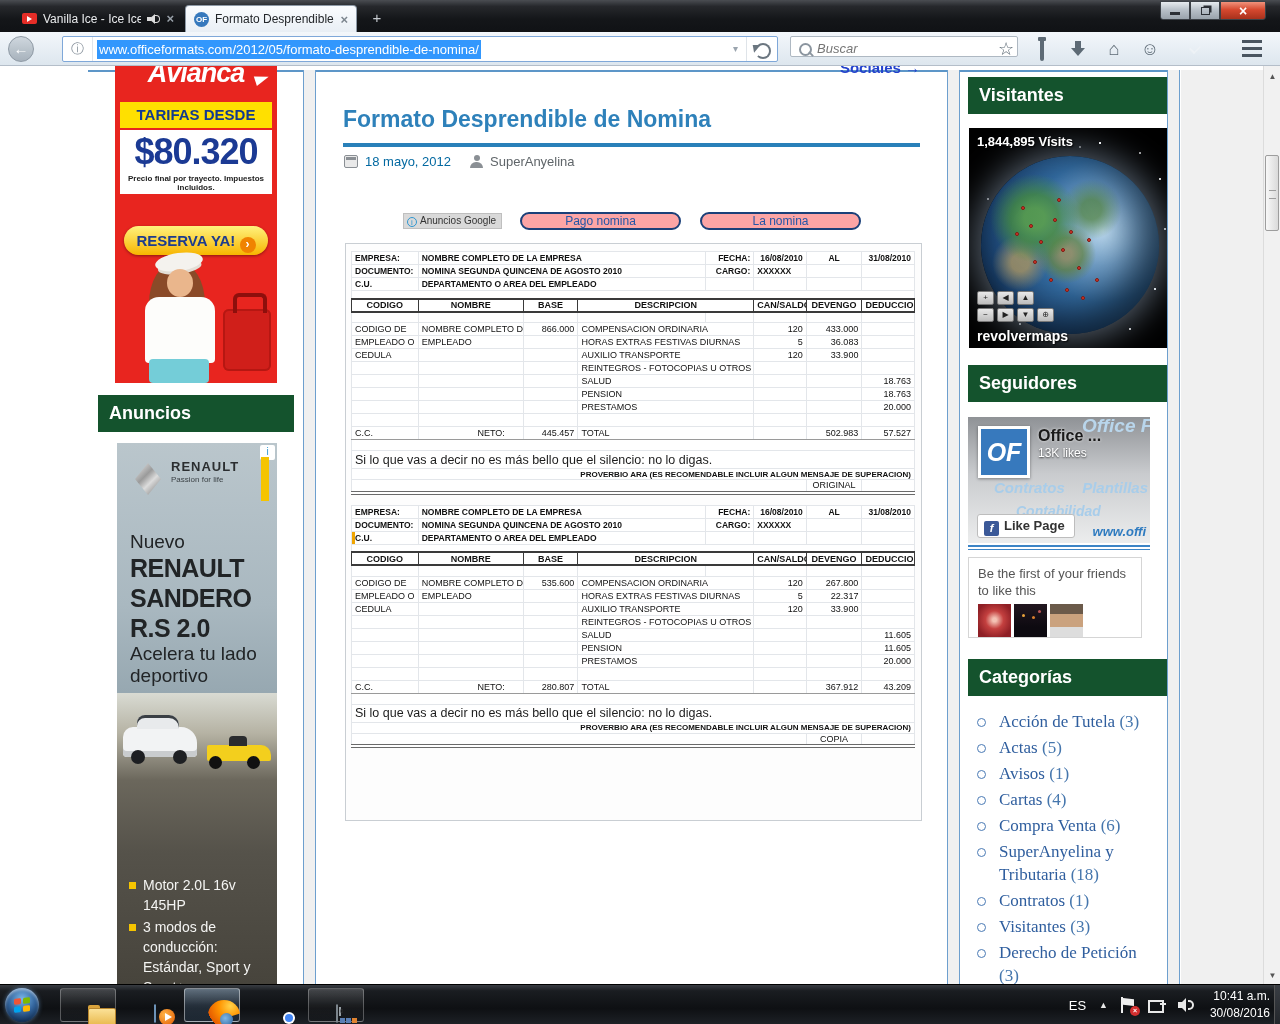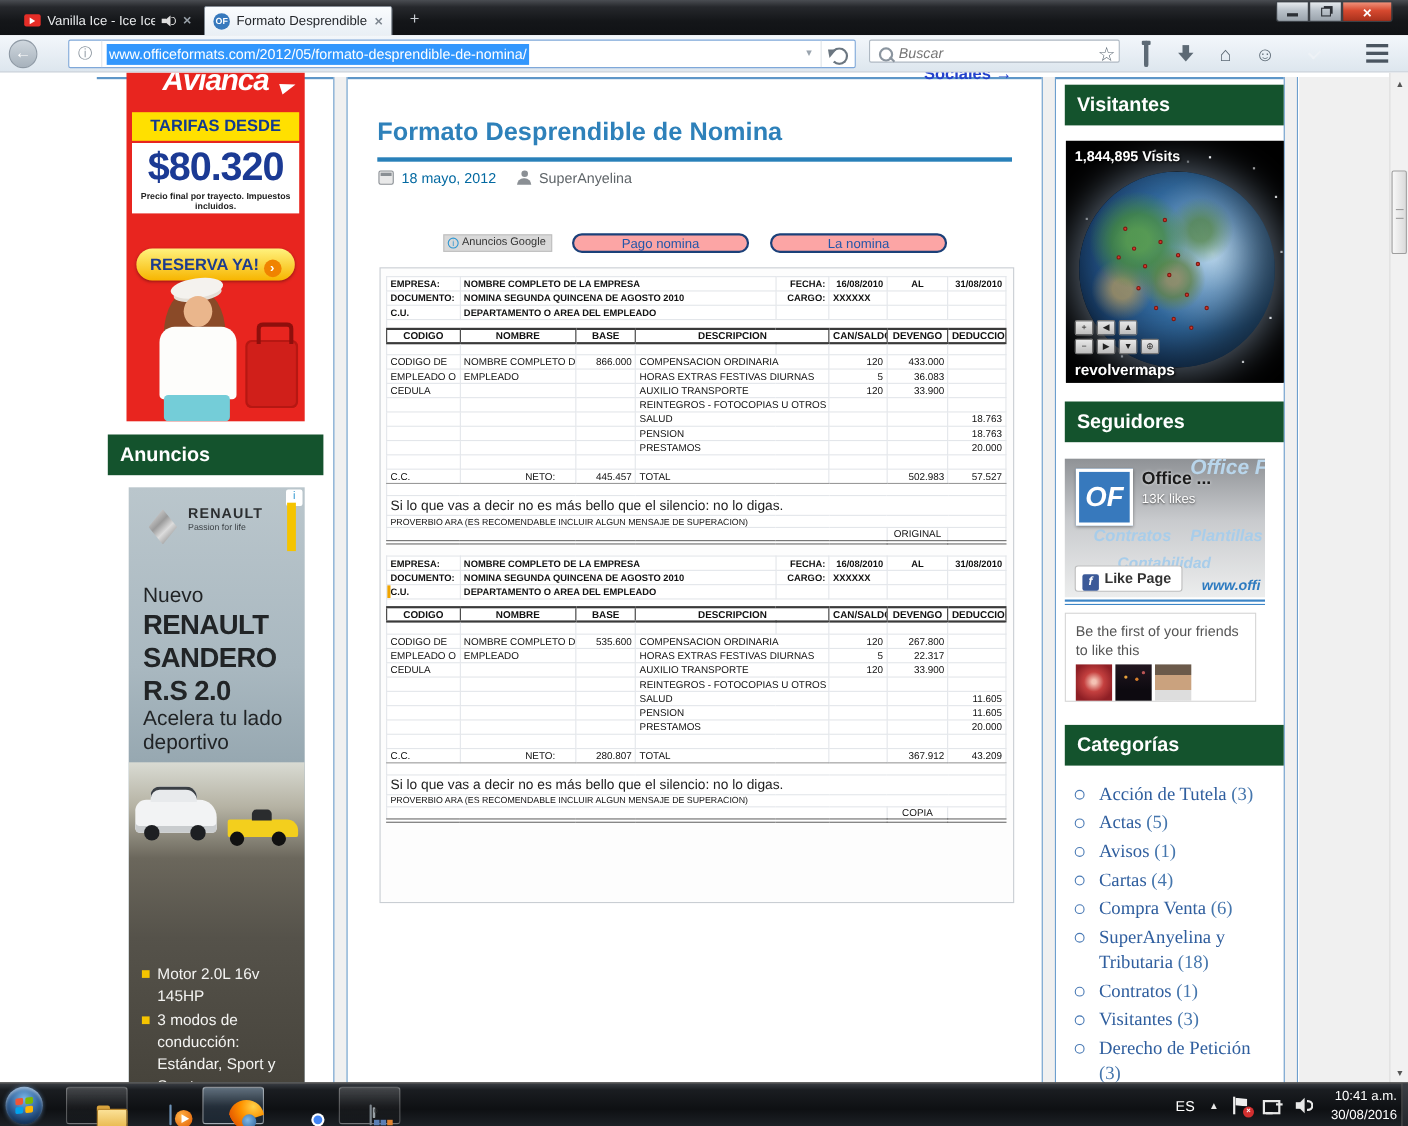--- a/index.html
+++ b/index.html
@@ -197,21 +197,21 @@
   .payslip tr.sp td{height:8px;}
   .payslip tr.sp2 td,.payslip tr.sp3 td{height:11px;}
   .payslip tr.cols td{font-weight:bold;font-size:9px;text-align:center;
     border-top:2px solid #3a3a3a;border-bottom:2px solid #3a3a3a;border-left:1px solid #3a3a3a;
     border-right:1px solid #3a3a3a;}
   .payslip td.r{text-align:right;}
   .payslip td.c{text-align:center;}
   .payslip td.nr{text-align:right;padding-right:18px;}
   .payslip tr.tot td{border-top:1px solid #9a9a9a;border-bottom:1px solid #9a9a9a;}
   .payslip tr.msg td{font-size:12.5px;height:18px;color:#1c1c1c;}
-  .payslip tr.note td{font-size:8px;font-weight:normal;height:11px;}
+  .payslip tr.note td{font-size:8px;font-weight:bold;height:11px;text-align:right;}
   .payslip tr.copy td{font-size:9px;height:13px;}
   .payslip.copia tr.cu td:first-child{box-shadow:inset 3px 0 0 #f0a500;}
 
   
   #right{position:absolute;left:961px;top:0;width:206px;height:918px;}
   #vis-hdr{position:absolute;left:7px;top:11px;width:199px;}
   #globe{position:absolute;left:8px;top:62px;width:198px;height:220px;background:#000;overflow:hidden;}
   .stars{position:absolute;inset:0;background:#000;}
   .stars::after{content:"";position:absolute;left:10px;top:10px;width:2px;height:2px;background:#fff;
     box-shadow:30px 6px 0 #ccc,70px -2px 0 #888,120px 4px 0 #eee,160px 14px 0 #999,180px 40px 0 #ccc,

